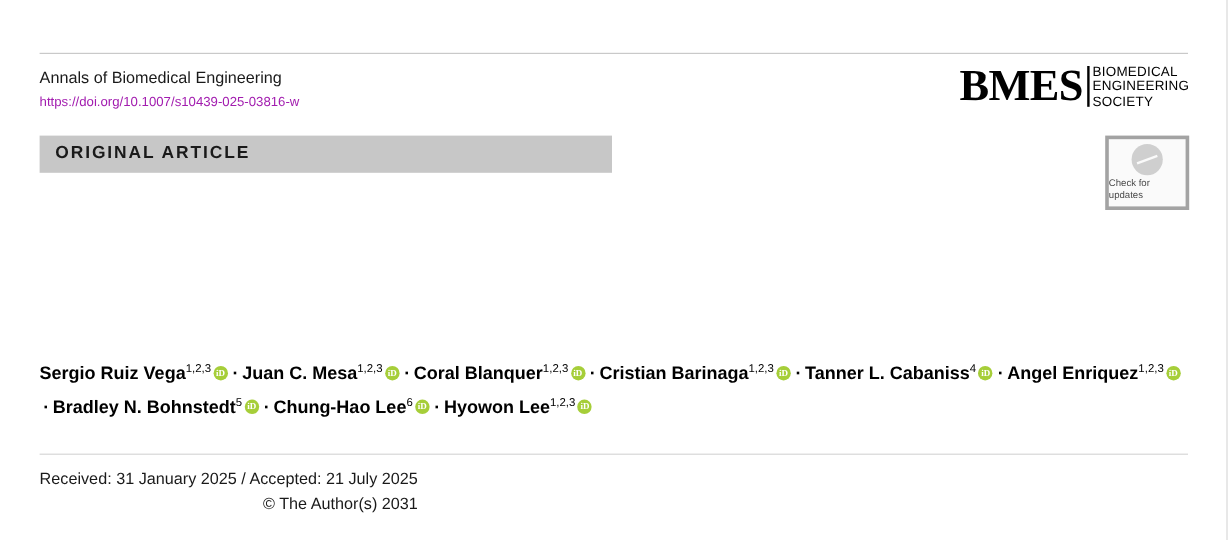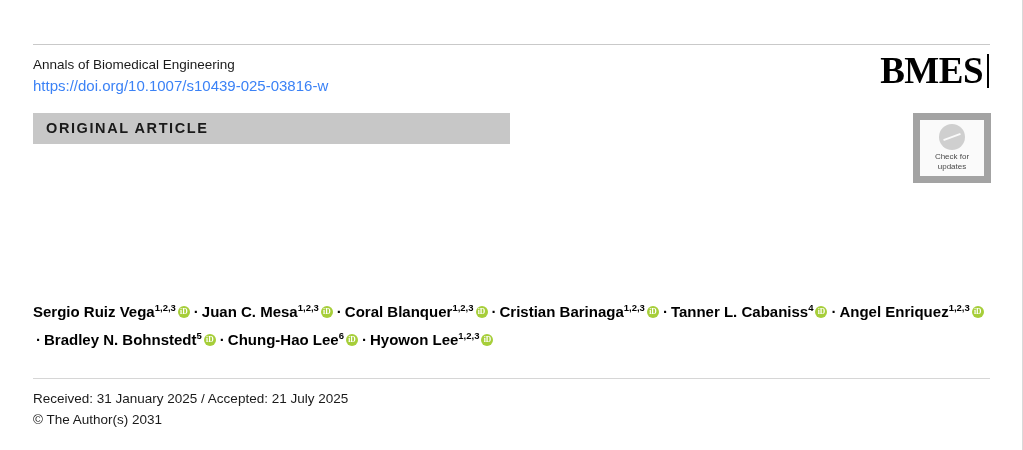--- a/index.html
+++ b/index.html
@@ -30,22 +30,22 @@
   }
   .journal-block {
     position: absolute;
     left: 33px;
     top: 54px;
     font-size: 13.5px;
     line-height: 21px;
     color: #1a1a1a;
   }
   .journal-block .doi {
-    font-size: 15px;
-    color: #3b82f6;
+    font-size: 11px;
+    color: #a21caf;
   }
   
   .logo {
     position: absolute;
     right: 32px;
     top: 52px;
     display: flex;
     align-items: center;
   }
   .logo-bmes {
@@ -94,23 +94,22 @@
     color: #1a1a1a;
     text-align: center;
   }
   
   .updates {
     position: absolute;
     right: 32px;
     top: 113px;
     width: 64px;
     height: 56px;
-    border: 7px solid #a3a3a3;
+    border: 3px solid #a3a3a3;
     background: #fafafa;
-    text-align: center;
   }
   .updates .circ {
     width: 26px;
     height: 26px;
     border-radius: 50%;
     background: #cfcfcf;
     margin: 4px auto 2px auto;
     position: relative;
   }
   .updates .circ::after {
@@ -147,21 +146,21 @@
     top: 296px;
     width: 960px;
     font-size: 15px;
     font-weight: bold;
     line-height: 24px;
     color: #000;
   }
   .authors .sup {
     font-size: 9.5px;
     vertical-align: super;
-    font-weight: bold;
+    font-weight: normal;
   }
   .orcid {
     display: inline-block;
     width: 12px;
     height: 12px;
     border-radius: 50%;
     background: #a6ce39;
     position: relative;
     margin: 0 1px 0 2px;
     vertical-align: -1px;
@@ -185,20 +184,21 @@
     padding: 0 3px;
   }
   
   .dates {
     position: absolute;
     left: 33px;
     top: 388px;
     font-size: 13.5px;
     line-height: 21px;
     color: #1a1a1a;
+    text-align: right;
   }
   .bottom-rule {
     position: absolute;
     left: 33px;
     top: 378px;
     width: 957px;
     height: 1px;
     background: #d6d6d6;
   }
   .right-rule {
@@ -217,20 +217,25 @@
 
   <div class="top-rule"></div>
 
   <div class="journal-block">
     <div>Annals of Biomedical Engineering</div>
     <div class="doi">https://doi.org/10.1007/s10439-025-03816-w</div>
   </div>
 
   <div class="logo">
     <div class="logo-bmes">BMES</div>
+    <div class="logo-sub">
+      <div>Biomedical</div>
+      <div>Engineering</div>
+      <div>Society</div>
+    </div>
   </div>
 
   <div class="band"></div>
   <div class="band-text">ORIGINAL ARTICLE</div>
 
   <div class="updates">
     <div class="circ"></div>
     <div class="lbl">Check for</div>
     <div class="lbl">updates</div>
   </div>

